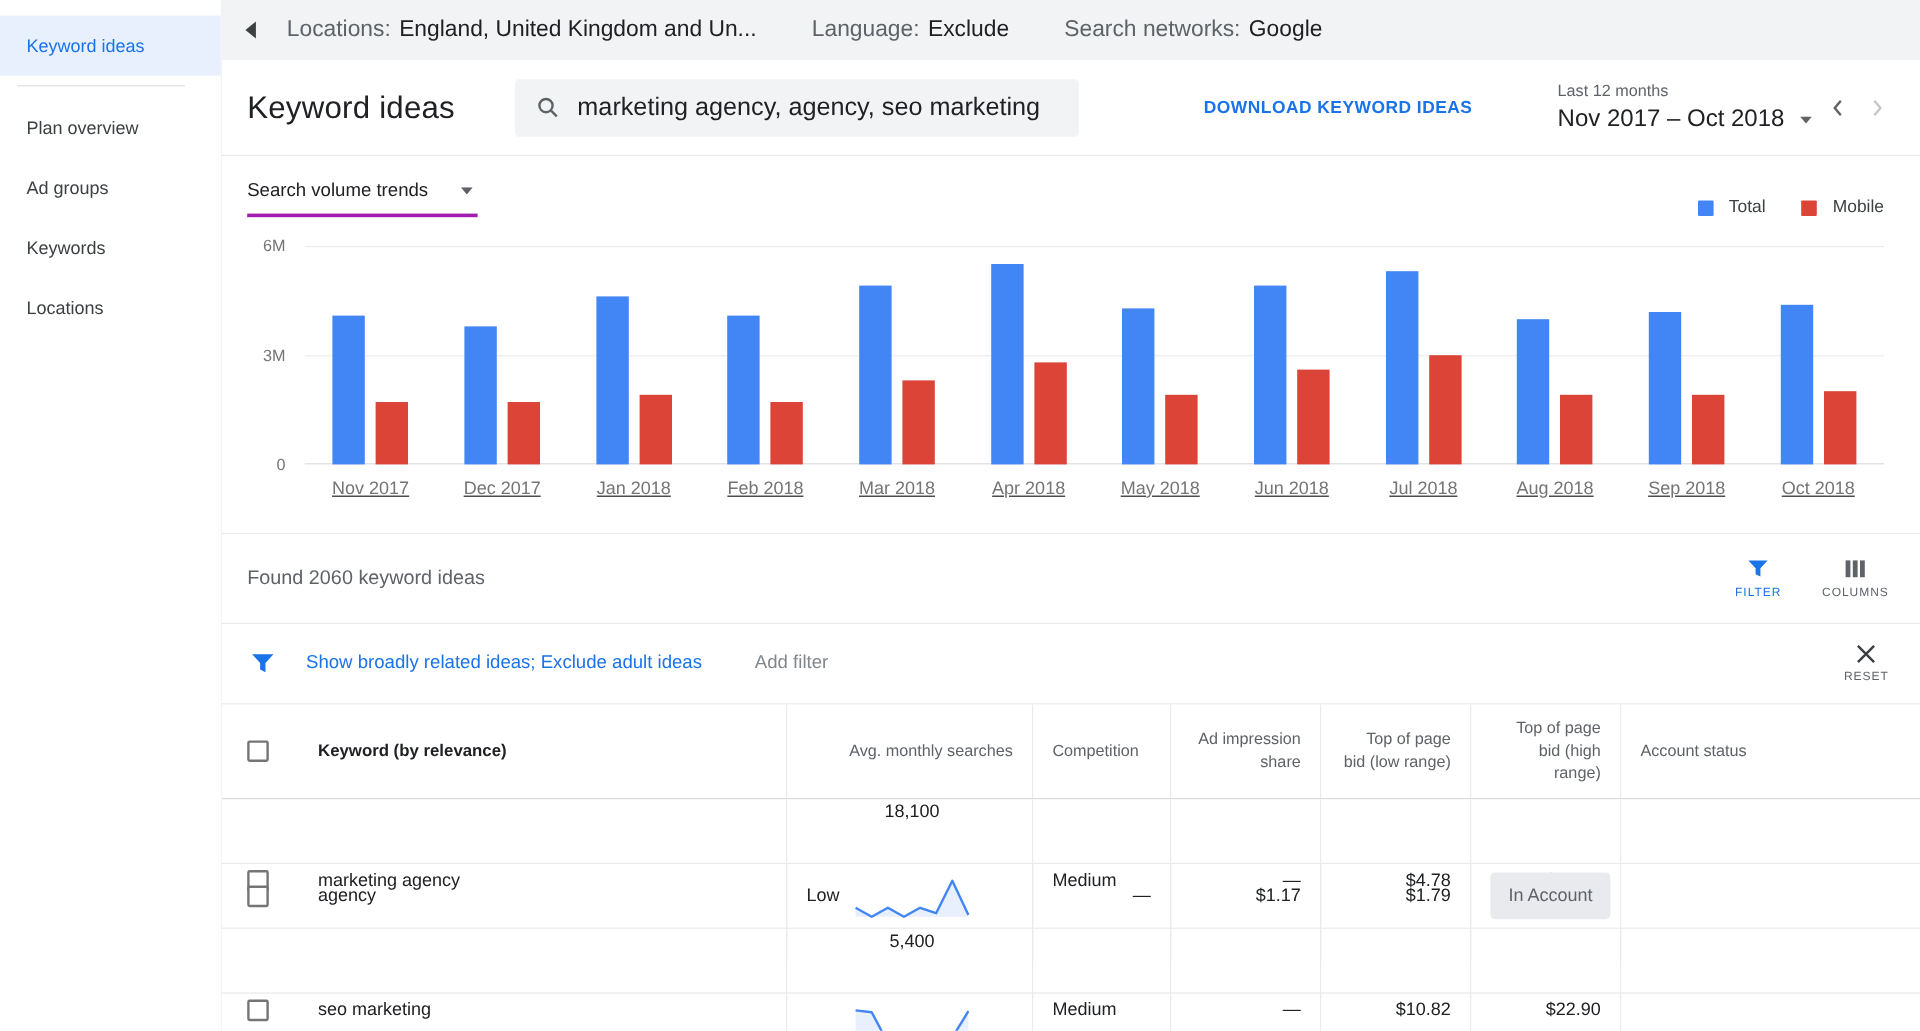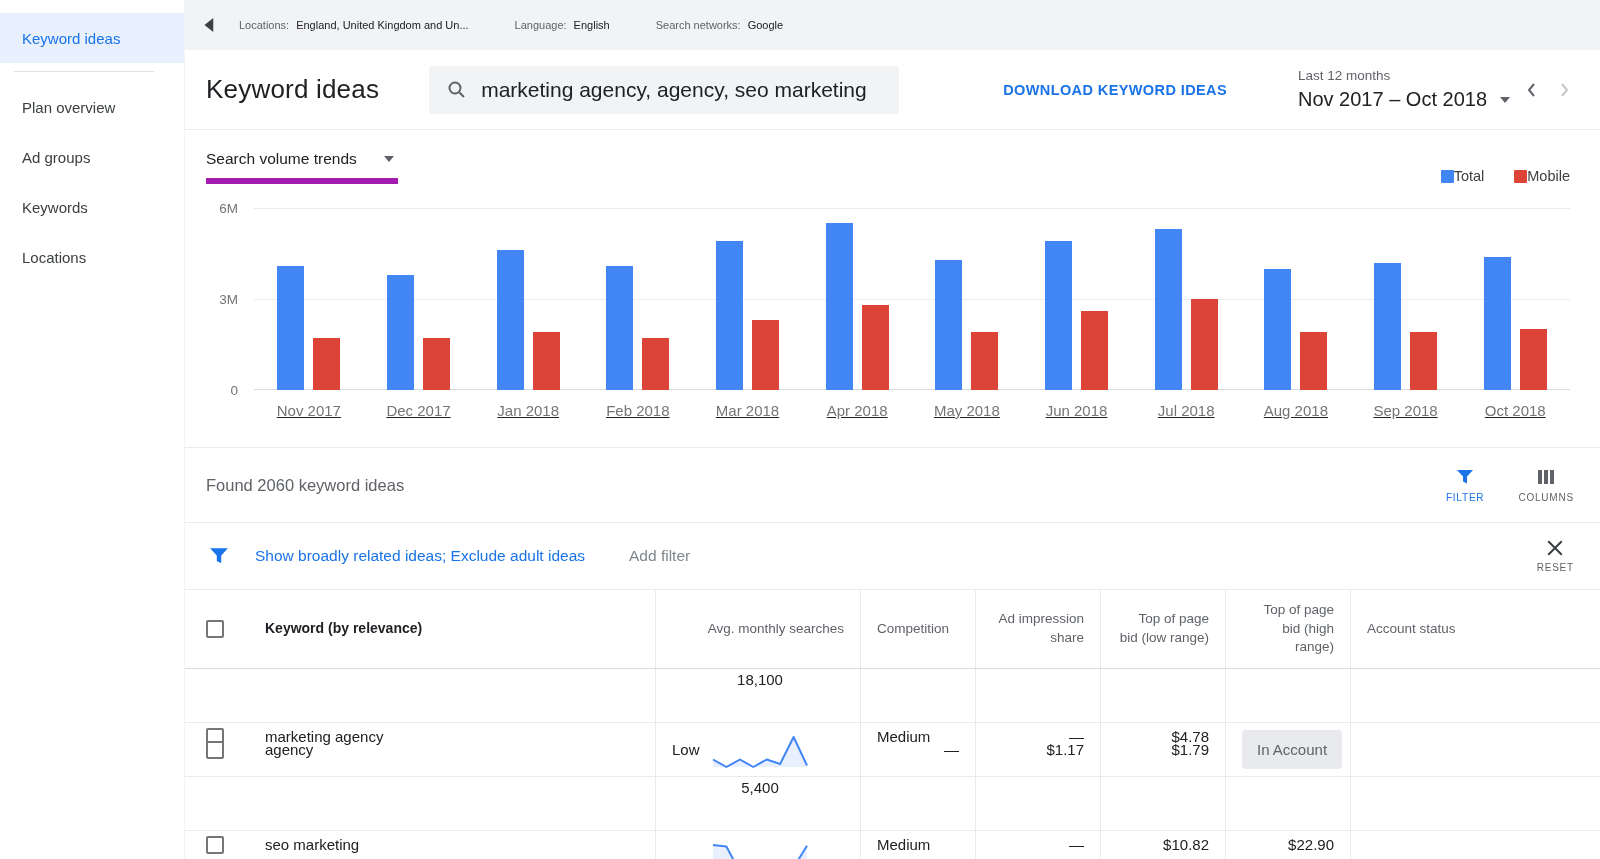--- a/index.html
+++ b/index.html
@@ -11,41 +11,41 @@
   .sidebar { width:185px; flex:0 0 185px; background:#fff; padding-top:13px; border-right:1px solid #F1F3F4; }
   .side-item { height:50px; display:flex; align-items:center; padding-left:22px; font-size:15px; color:#3C4043; cursor:pointer; }
   .side-item.selected { background:#E8F0FE; color:#1A73E8; }
   .side-divider { border-top:1px solid #E0E0E0; margin:8px 30px 10px 14px; }
 
   
   .main { flex:1 1 auto; display:flex; flex-direction:column; min-width:0; }
 
   .settings-bar { height:50px; flex:0 0 50px; background:#F1F3F4; display:flex; align-items:center; padding:0 16px 0 12px; }
   .back-btn { background:none; border:none; cursor:pointer; display:flex; align-items:center; padding:4px; margin-right:20px; }
-  .setting { display:flex; align-items:center; font-size:11px; margin-right:46px; cursor:pointer; white-space:nowrap; }
+  .setting { display:flex; align-items:center; font-size:19px; margin-right:46px; cursor:pointer; white-space:nowrap; }
   .s-label { color:#5F6368; margin-right:7px; }
   .s-value { color:#202124; }
 
   .header-row { height:80px; flex:0 0 80px; display:flex; align-items:center; padding:0 26px 0 21px; border-bottom:1px solid #E8EAED; background:#fff; }
   .page-title { font-size:26px; font-weight:400; color:#202124; letter-spacing:0.2px; white-space:nowrap; }
   .search-pill { margin-left:50px; width:470px; height:48px; background:#F1F3F4; border-radius:4px; display:flex; align-items:center; padding:0 18px; gap:14px; flex:0 0 470px; }
   .search-pill input { border:none; background:transparent; font-size:21px; color:#202124; flex:1; font-family:inherit; outline:none; }
   .download-btn { margin-left:104px; font-size:14.5px; font-weight:700; color:#1A73E8; letter-spacing:0.4px; cursor:pointer; white-space:nowrap; background:none; border:none; font-family:inherit; }
   .date-range { margin-left:auto; width:212px; flex:0 0 212px; }
   .dr-caption { font-size:13.5px; color:#5F6368; margin-bottom:5px; }
   .dr-select { display:flex; align-items:center; justify-content:space-between; font-size:20px; color:#202124; cursor:pointer; }
   .pager { display:flex; align-items:center; margin-left:12px; gap:16px; }
   .pager button { background:none; border:none; cursor:pointer; display:flex; align-items:center; padding:4px; }
 
   
   .chart-section { padding:20px 30px 0 21px; border-bottom:1px solid #E8EAED; }
   .chart-head { display:flex; justify-content:space-between; align-items:flex-end; margin-bottom:24px; }
-  .svt { display:inline-flex; align-items:center; justify-content:space-between; gap:10px; min-width:192px; font-size:15.5px; color:#202124; padding:0 4px 10px 0; border-bottom:6px solid #a21caf; cursor:pointer; }
+  .svt { display:inline-flex; align-items:center; justify-content:space-between; gap:10px; min-width:192px; font-size:15.5px; color:#202124; padding:0 4px 10px 0; border-bottom:3px solid #a21caf; cursor:pointer; }
   .legend { display:flex; align-items:center; gap:30px; }
-  .legend-item { display:flex; align-items:center; gap:0; font-size:14.5px; color:#3C4043; }
+  .legend-item { display:flex; align-items:center; gap:13px; font-size:14.5px; color:#3C4043; }
   .legend-swatch { width:13px; height:13px; border-radius:1px; display:inline-block; }
   .chart { position:relative; }
   .y-axis { position:absolute; left:0; top:0; width:36px; height:182px; }
   .y-label { position:absolute; right:4px; transform:translateY(-50%); font-size:13.5px; color:#757575; }
   .plot { margin-left:48px; height:182px; position:relative; }
   .gridline { position:absolute; left:0; right:0; height:0; border-top:1px solid #ECECEC; }
   .gridline.base { border-top:1px solid #DADCE0; }
   .bar-groups { position:absolute; left:0; right:0; top:0; bottom:0; display:flex; }
   .bar-group { flex:1 1 0; display:flex; justify-content:center; align-items:flex-end; gap:9px; }
   .bar { width:27px; }
@@ -116,21 +116,21 @@
         <svg width="14" height="18" viewBox="0 0 16 20">
             <polygon points="14,2 4,10 14,18" fill="#3C4043"></polygon>
           </svg>
       </button>
       <div class="setting">
         <span class="s-label">Locations:</span>
         <span class="s-value">England, United Kingdom and Un...</span>
       </div>
       <div class="setting">
         <span class="s-label">Language:</span>
-        <span class="s-value">English</span>
+        <span class="s-value">Exclude</span>
       </div>
       <div class="setting">
         <span class="s-label">Search networks:</span>
         <span class="s-value">Google</span>
       </div>
     </div>
 
     <div class="header-row">
       <h1 class="page-title">Keyword ideas</h1>
       <div class="search-pill">

